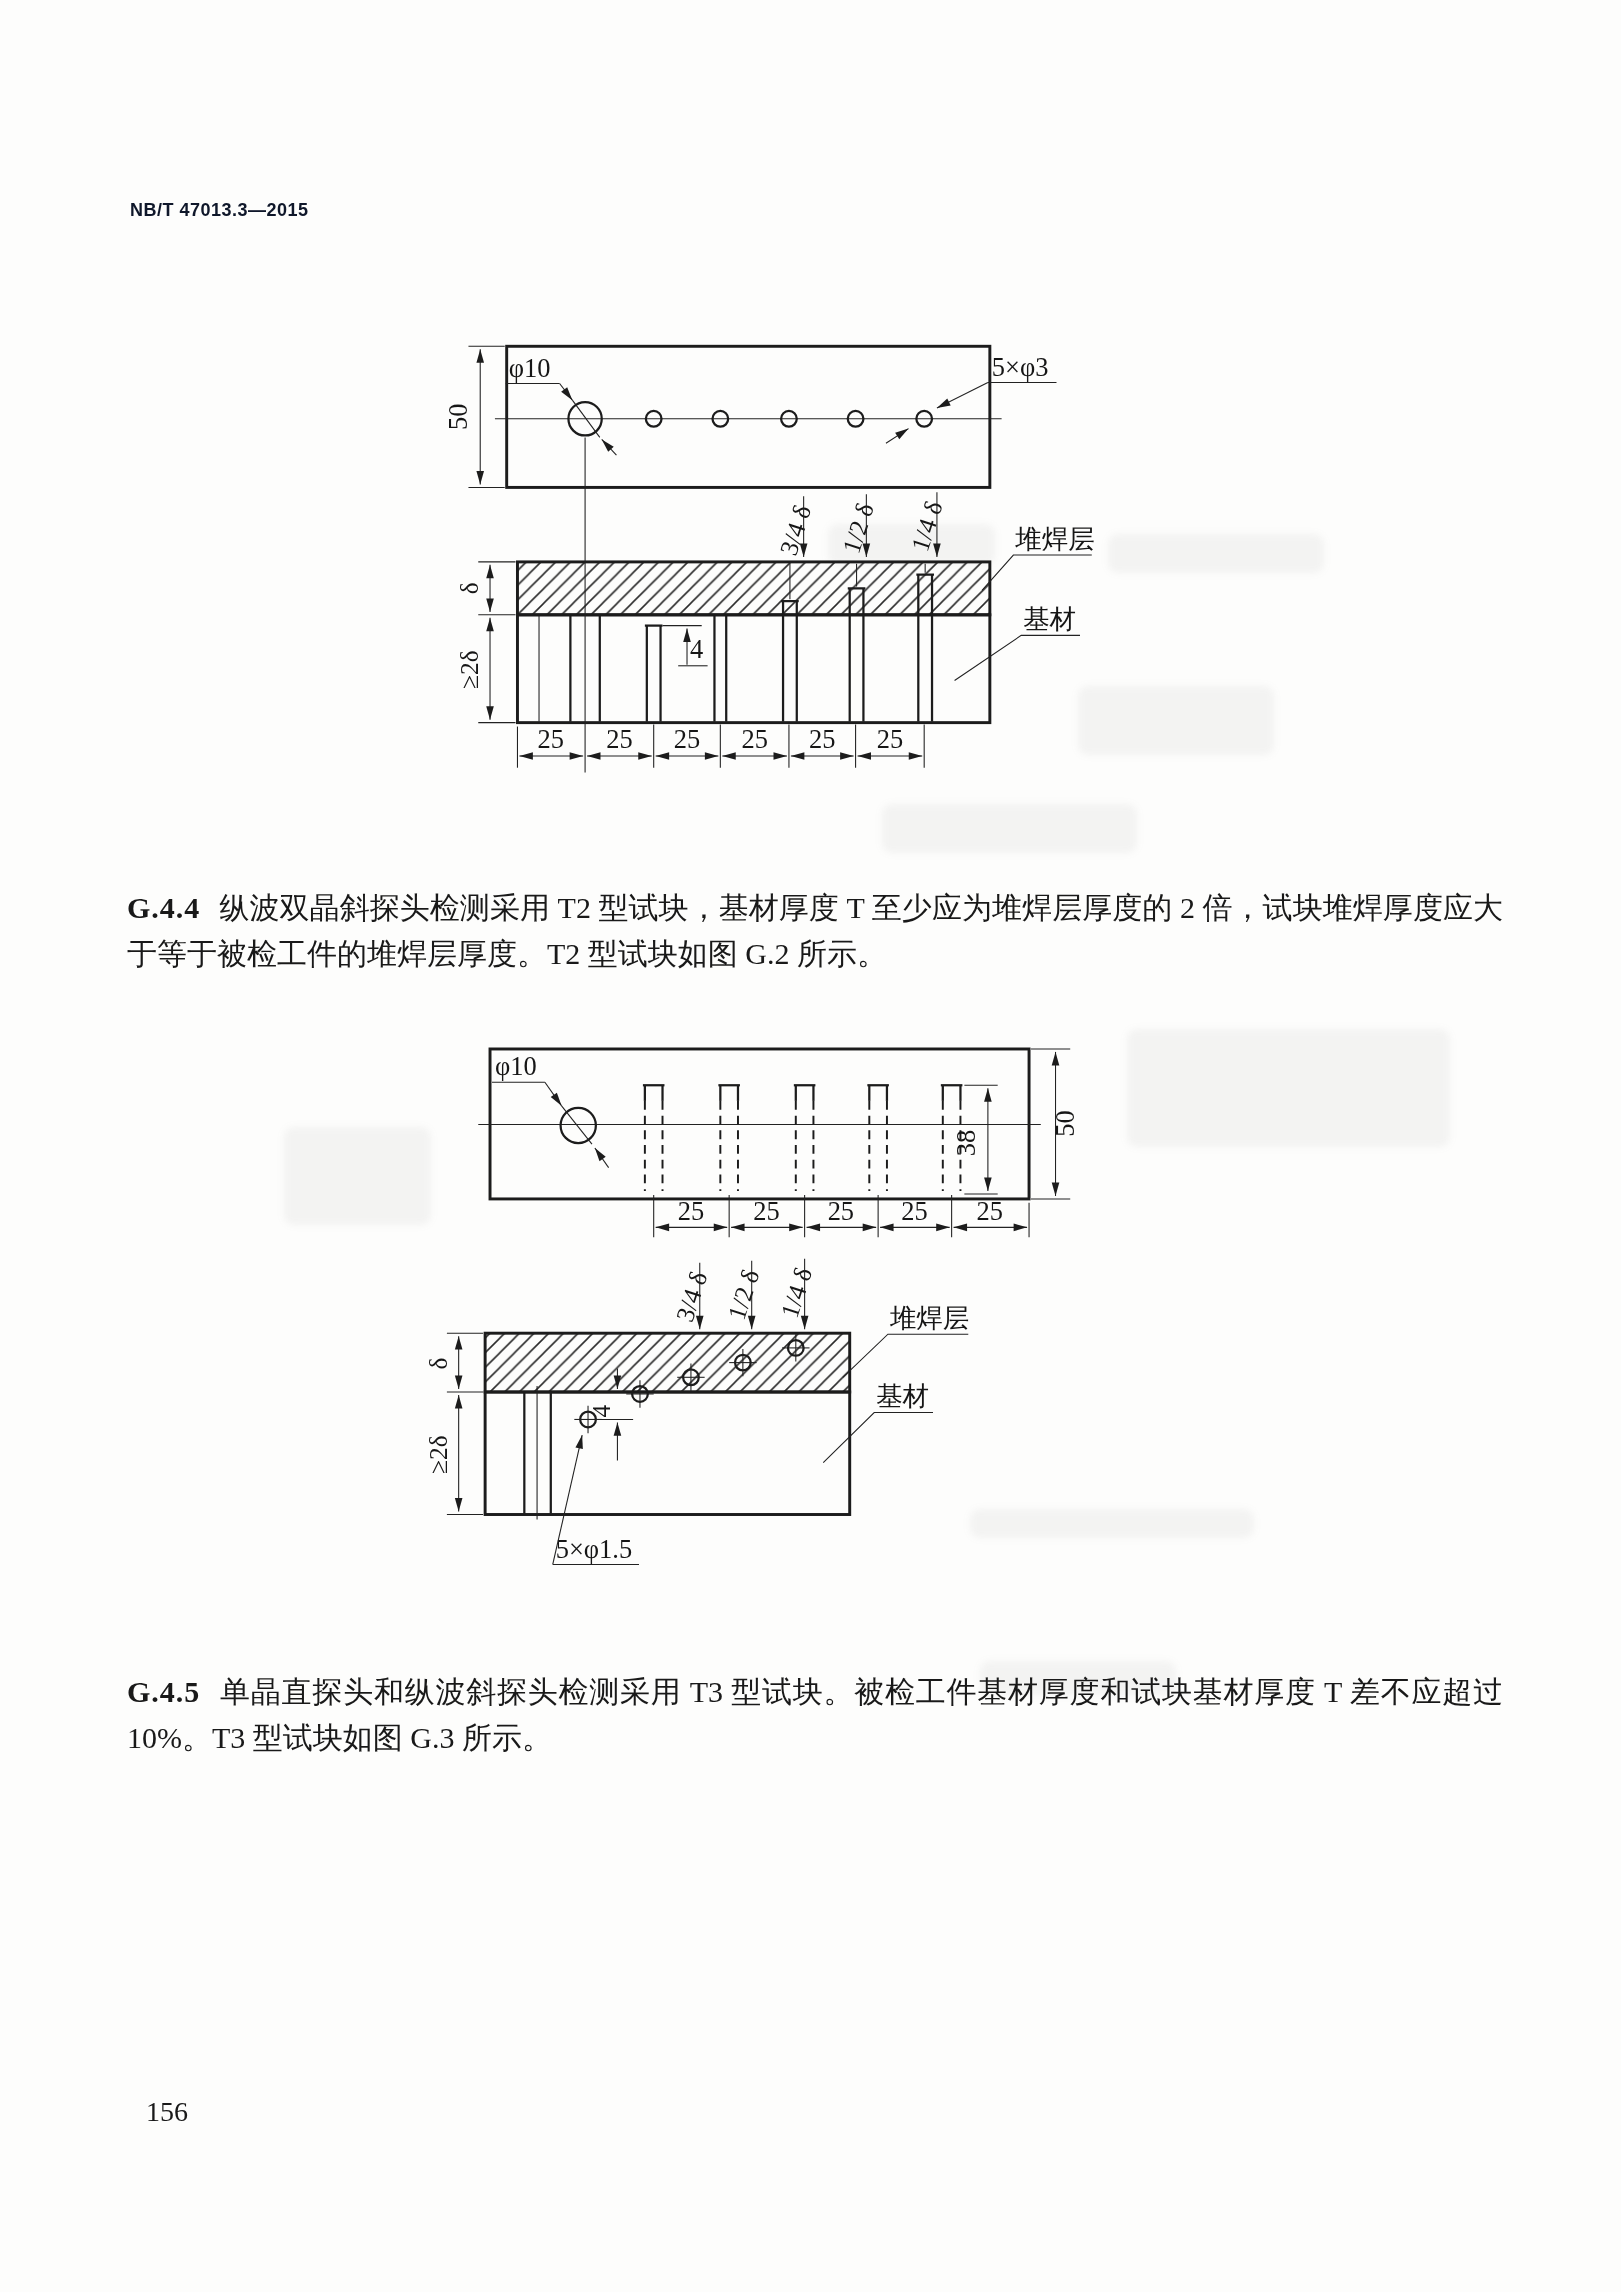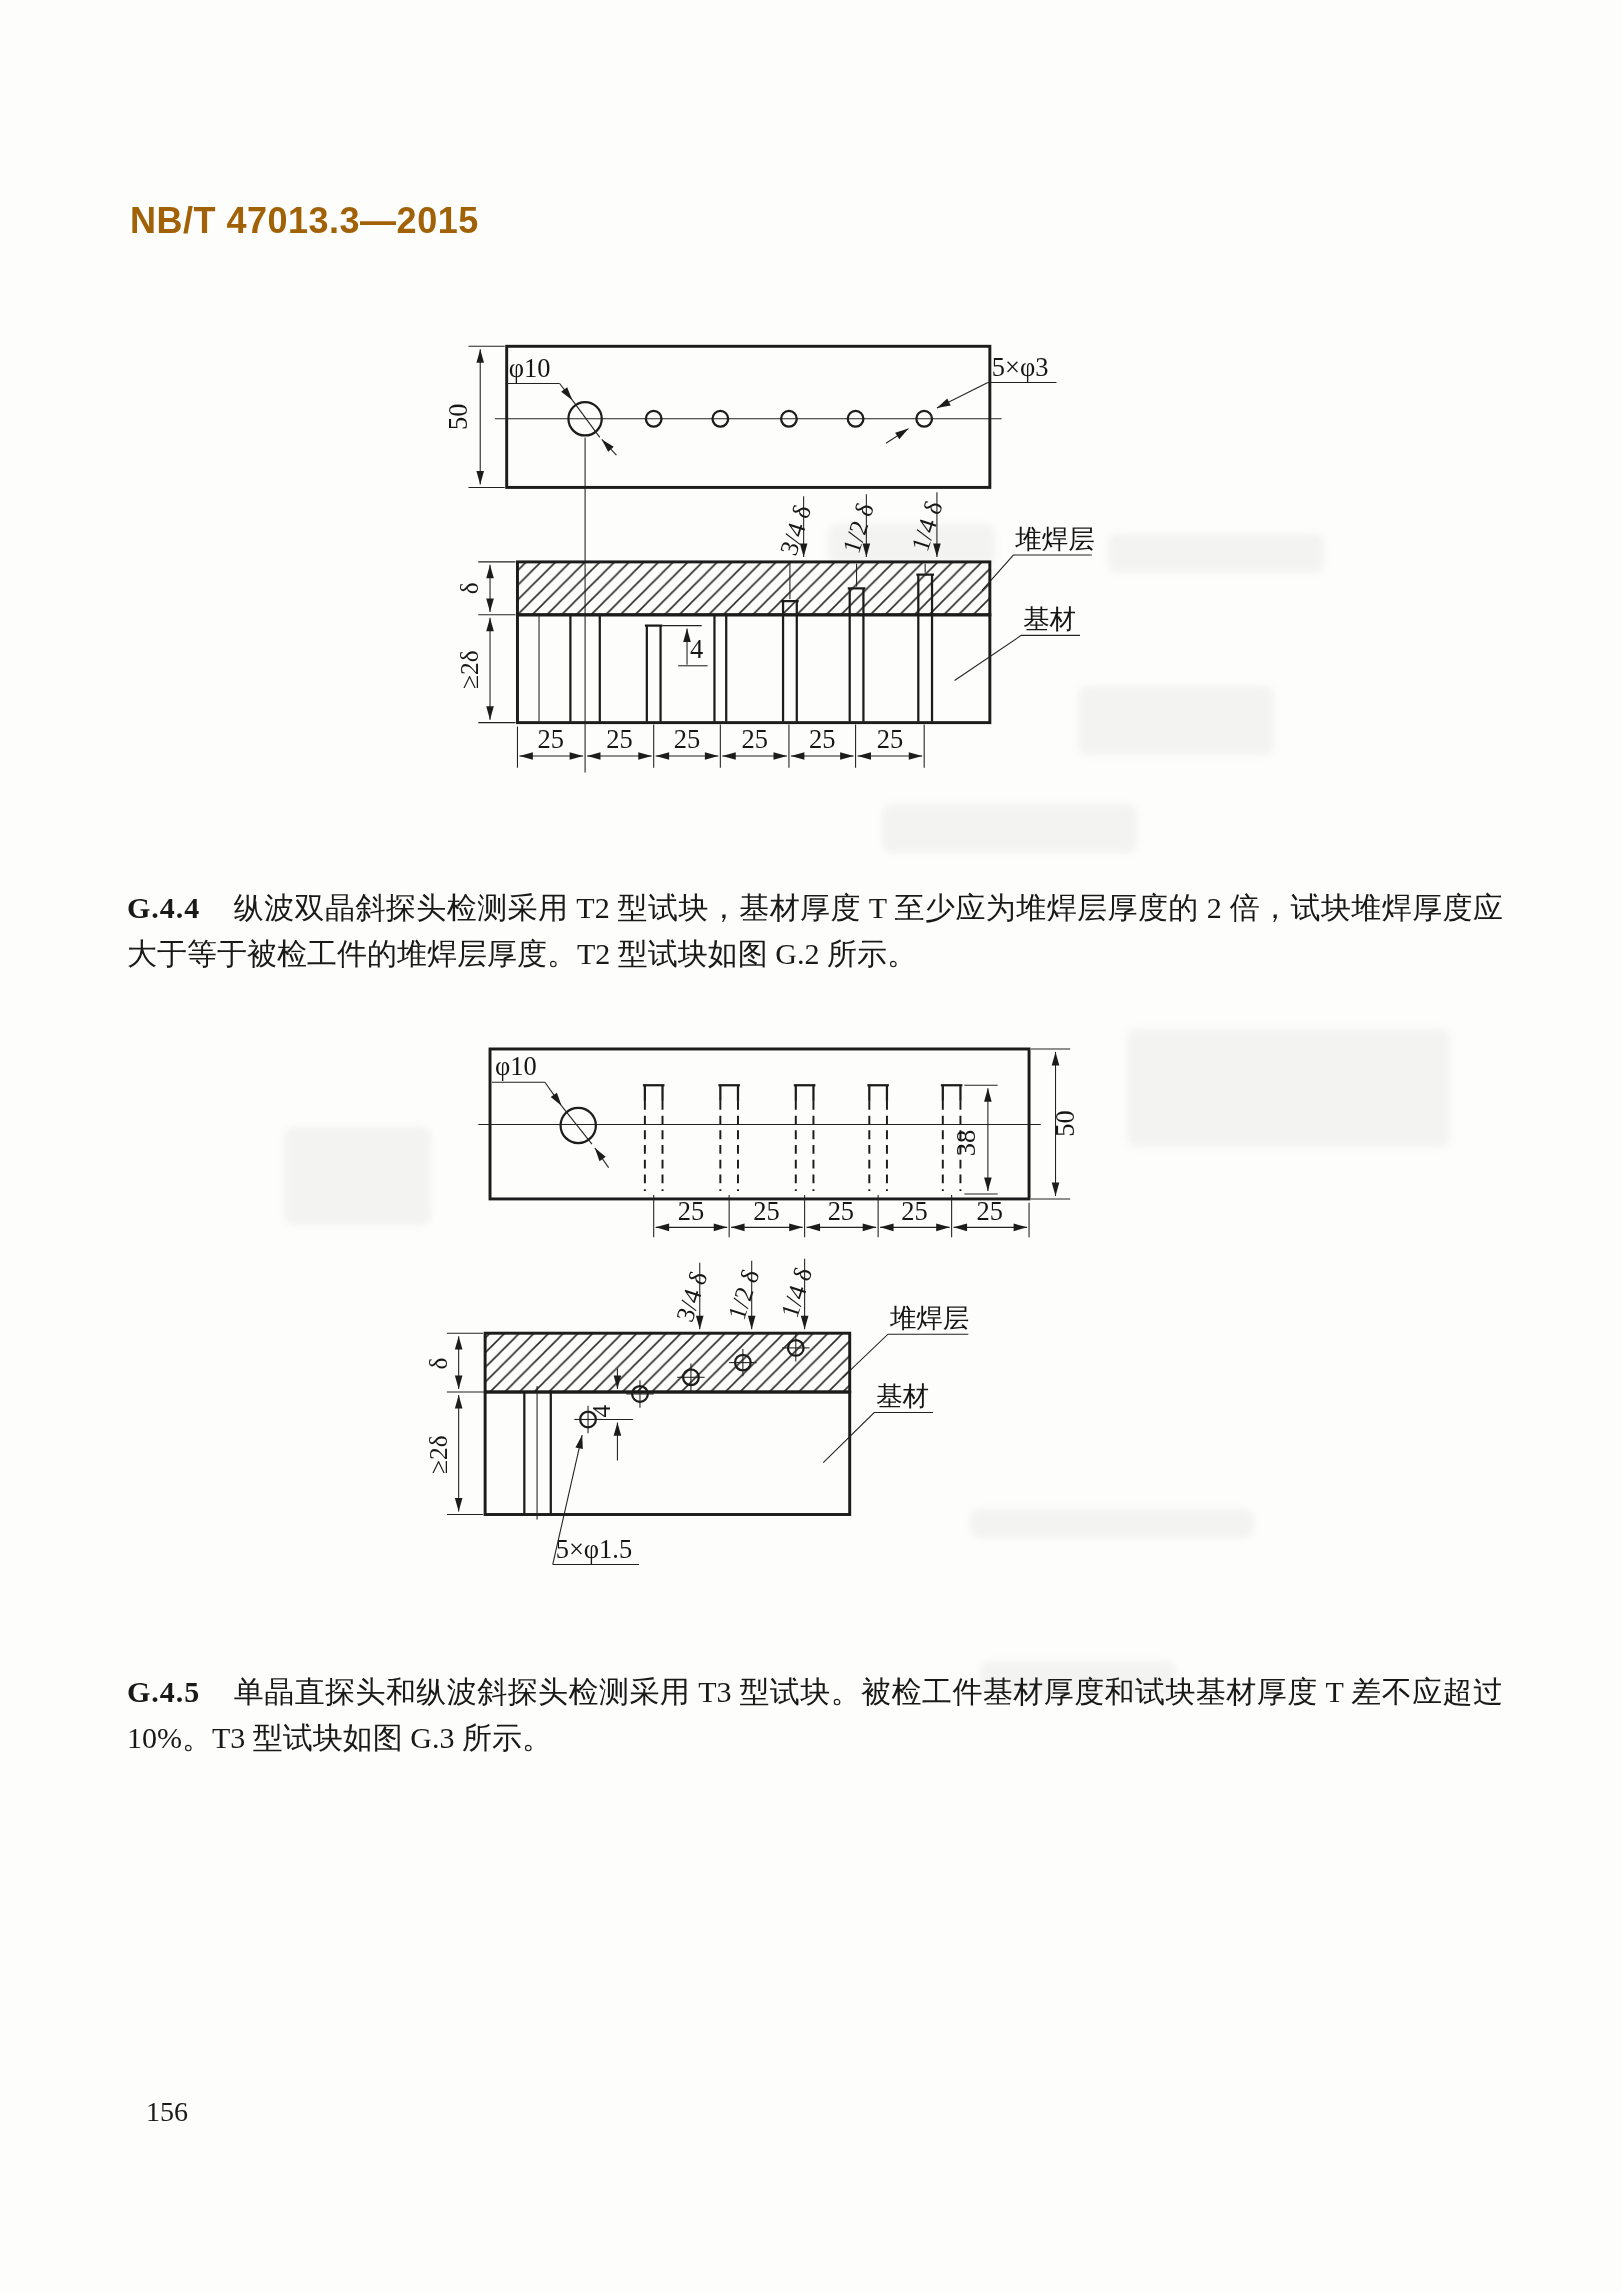--- a/index.html
+++ b/index.html
@@ -1,22 +1,22 @@
 <!DOCTYPE html>
 <html><head>
 <meta charset="utf-8">
 <style>
   html,body{margin:0;padding:0;}
   body{background:#e9e9e7;font-family:"Liberation Serif","DejaVu Serif",serif;}
   .page{position:relative;width:1621px;height:2293px;background:#fdfdfc;overflow:hidden;color:#1c1c1c;}
   .header{position:absolute;left:130px;top:200px;font-family:"Liberation Sans","DejaVu Sans",sans-serif;
-          font-weight:700;font-size:36px;letter-spacing:0.5px;color:#a16207;}
+          font-weight:700;font-size:18px;letter-spacing:0.5px;color:#0f172a;}
   .para{position:absolute;left:127px;width:1376px;font-size:30px;line-height:46px;
         text-align:justify;color:#191919;}
-  .para .pnum{font-weight:700;margin-right:33px;letter-spacing:1px;}
+  .para .pnum{font-weight:700;margin-right:19px;letter-spacing:1px;}
   .caption{position:absolute;text-align:center;font-weight:700;font-size:29px;color:#141414;}
   .caption .cap-num{margin-right:29px;letter-spacing:2px;}
   .caption .cap-title{letter-spacing:2px;}
   .pageno{position:absolute;left:146px;top:2096px;font-size:28px;color:#191919;}
   svg.art{position:absolute;left:0;top:0;}
   svg .thick{stroke:#1c1c1c;stroke-width:3;fill:none;}
   svg .med{stroke:#1c1c1c;stroke-width:2.3;fill:none;}
   svg .thin{stroke:#222;stroke-width:1.1;fill:none;}
   svg .dash{stroke:#1c1c1c;stroke-width:2;fill:none;stroke-dasharray:9 6;}
   svg text{fill:#161616;font-family:"Liberation Serif","DejaVu Serif",serif;}

